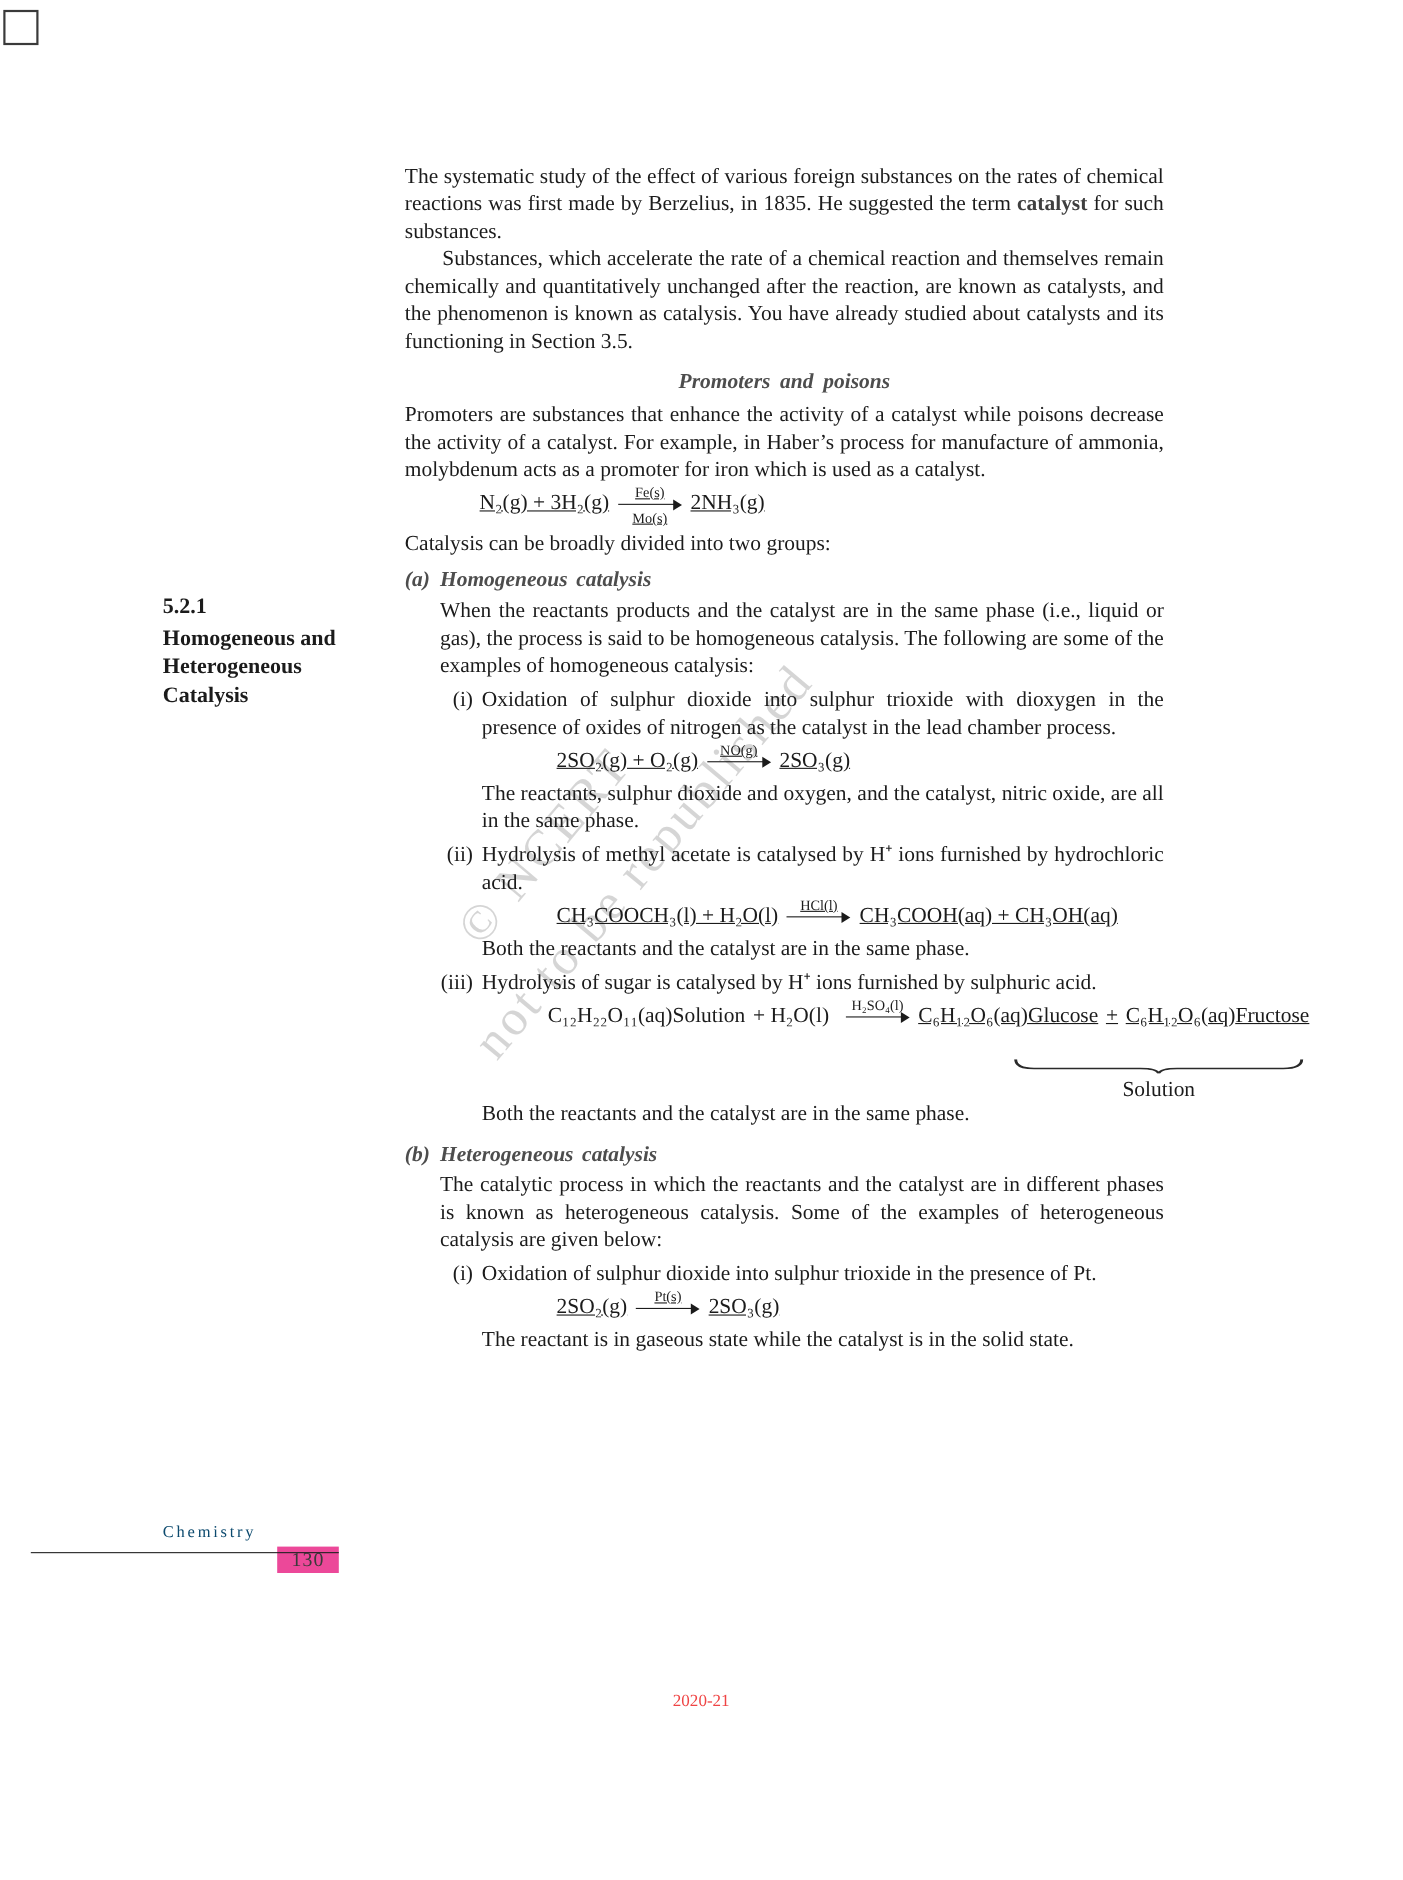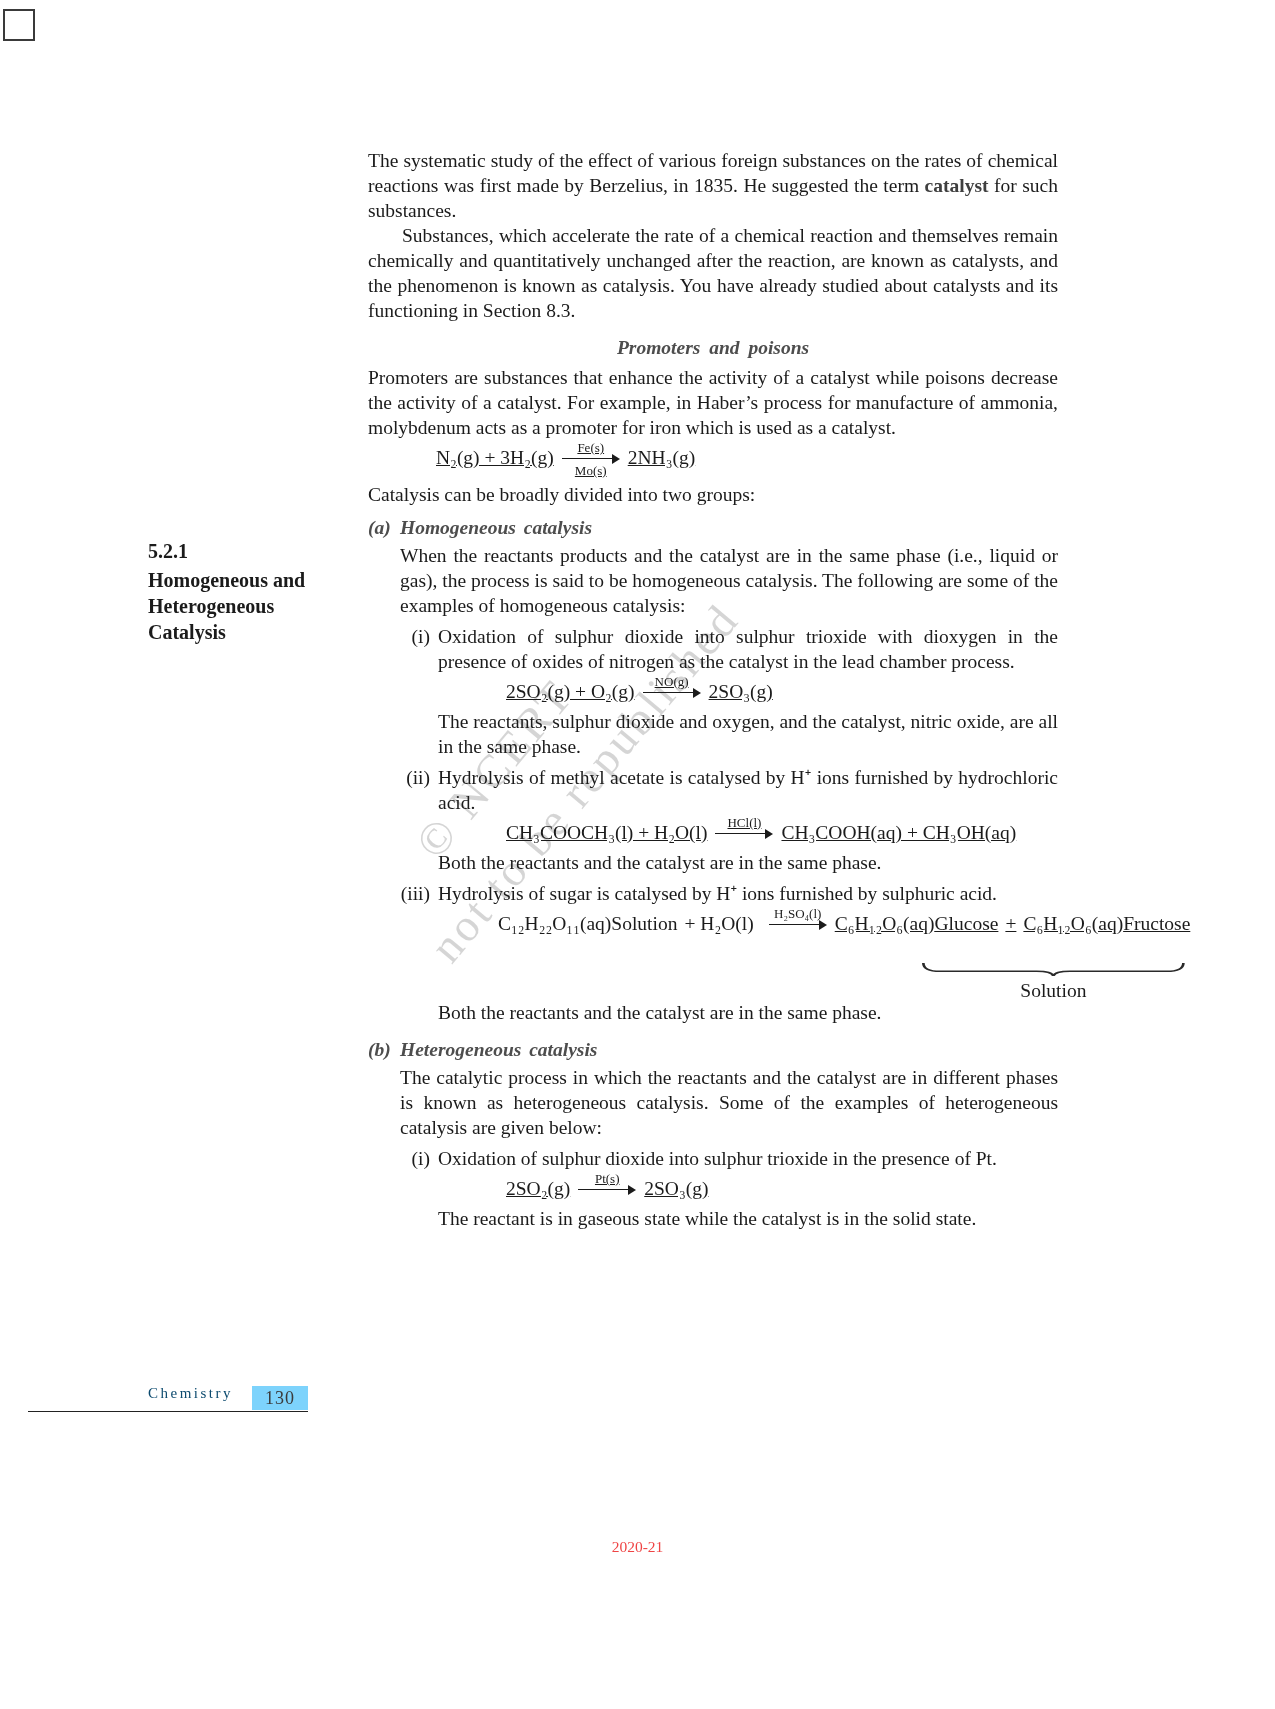--- a/index.html
+++ b/index.html
@@ -112,21 +112,21 @@
     <div>Homogeneous and</div>
     <div>Heterogeneous</div>
     <div>Catalysis</div>
   </div>
 </div>
 
 <div class="main">
 
   <p><span>The systematic study of the effect of various foreign substances on the rates of chemical reactions was first made by Berzelius, in 1835. He suggested the term </span><span class="term-bold">catalyst</span><span> for such substances.</span></p>
 
-  <p class="para-indent">Substances, which accelerate the rate of a chemical reaction and themselves remain chemically and quantitatively unchanged after the reaction, are known as catalysts, and the phenomenon is known as catalysis. You have already studied about catalysts and its functioning in Section 8.3.</p>
+  <p class="para-indent">Substances, which accelerate the rate of a chemical reaction and themselves remain chemically and quantitatively unchanged after the reaction, are known as catalysts, and the phenomenon is known as catalysis. You have already studied about catalysts and its functioning in Section 3.5.</p>
 
   <p class="subhead">Promoters and poisons</p>
 
   <p>Promoters are substances that enhance the activity of a catalyst while poisons decrease the activity of a catalyst. For example, in Haber’s process for manufacture of ammonia, molybdenum acts as a promoter for iron which is used as a catalyst.</p>
 
   <div class="eq eq-indent">
     <span>N₂(g) + 3H₂(g)</span>
     <span class="rxn-arrow">
       <span class="rxn-label">Fe(s)</span>
       <span class="rxn-line"></span>
@@ -231,18 +231,18 @@
         </span>
         <span>2SO₃(g)</span>
       </div>
       <p class="note">The reactant is in gaseous state while the catalyst is in the solid state.</p>
     </div>
   </div>
 
 </div>
 
 <div class="footer-subject">Chemistry</div>
-<div class="footer-pagebox" style="background:#7dd3fc;">
+<div class="footer-pagebox" style="background:#ec4899;margin-top:20px;">
   <span class="footer-pagenum">130</span>
 </div>
 <div class="footer-line"></div>
 
 <div class="year">2020-21</div>
 
 </body></html>

